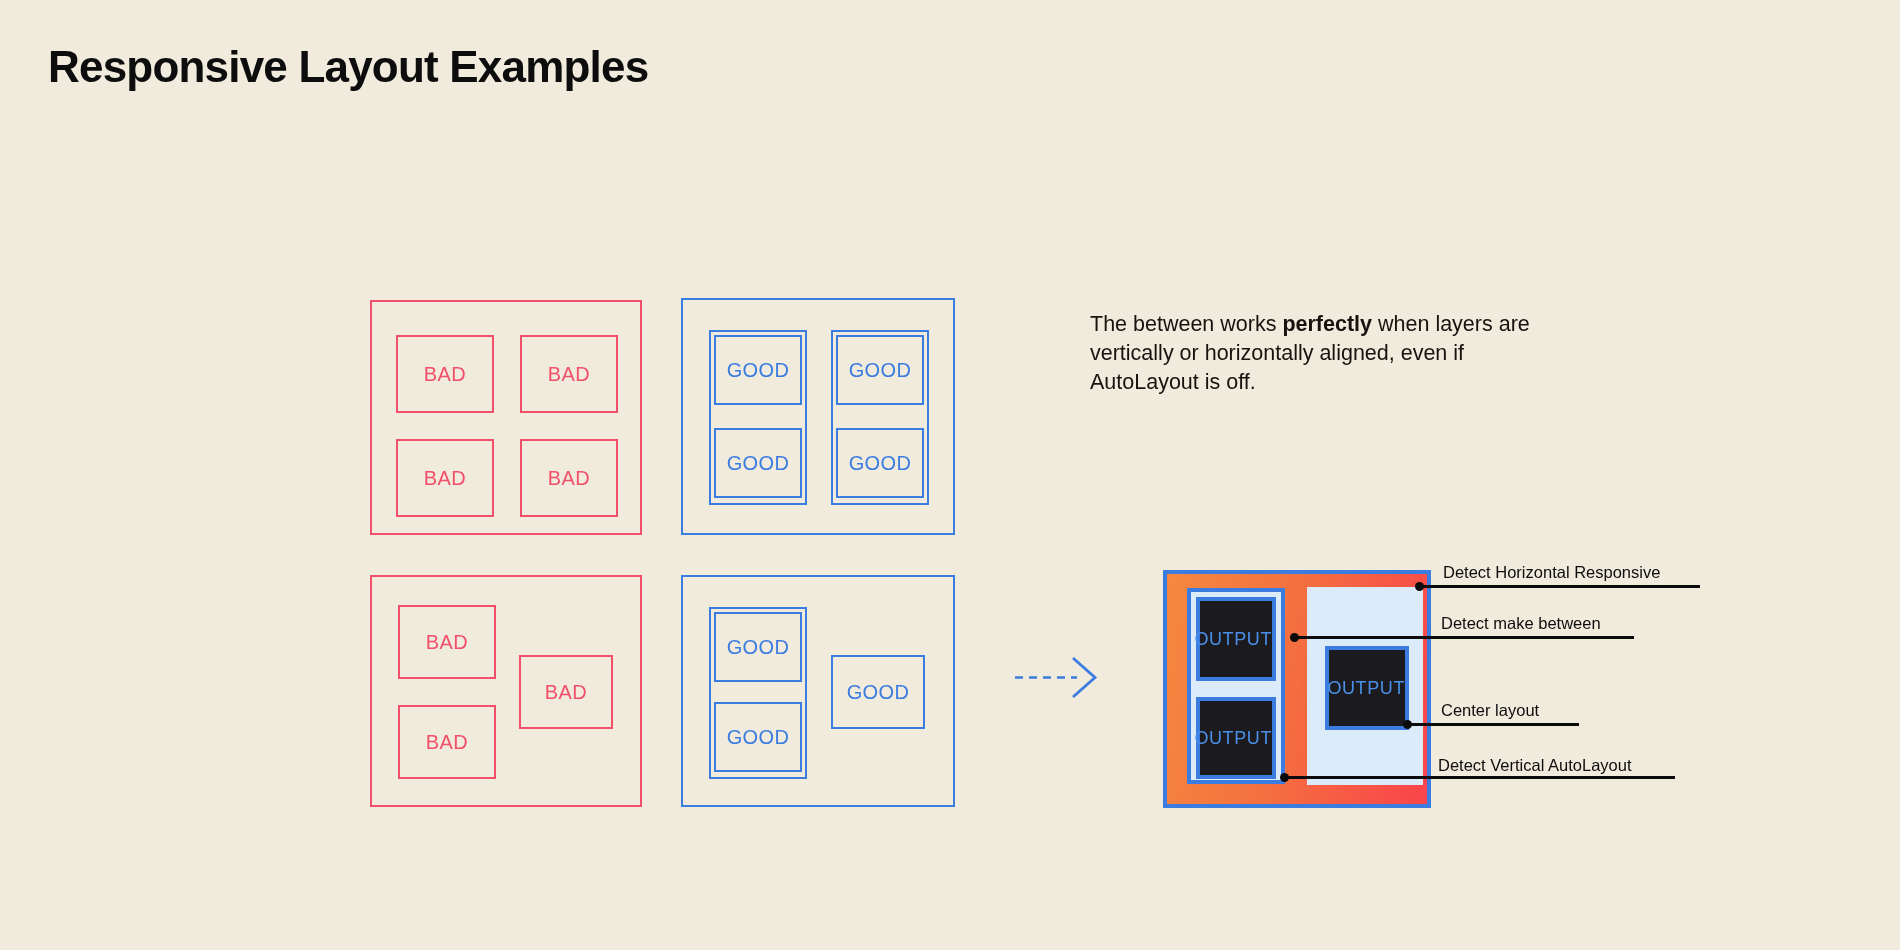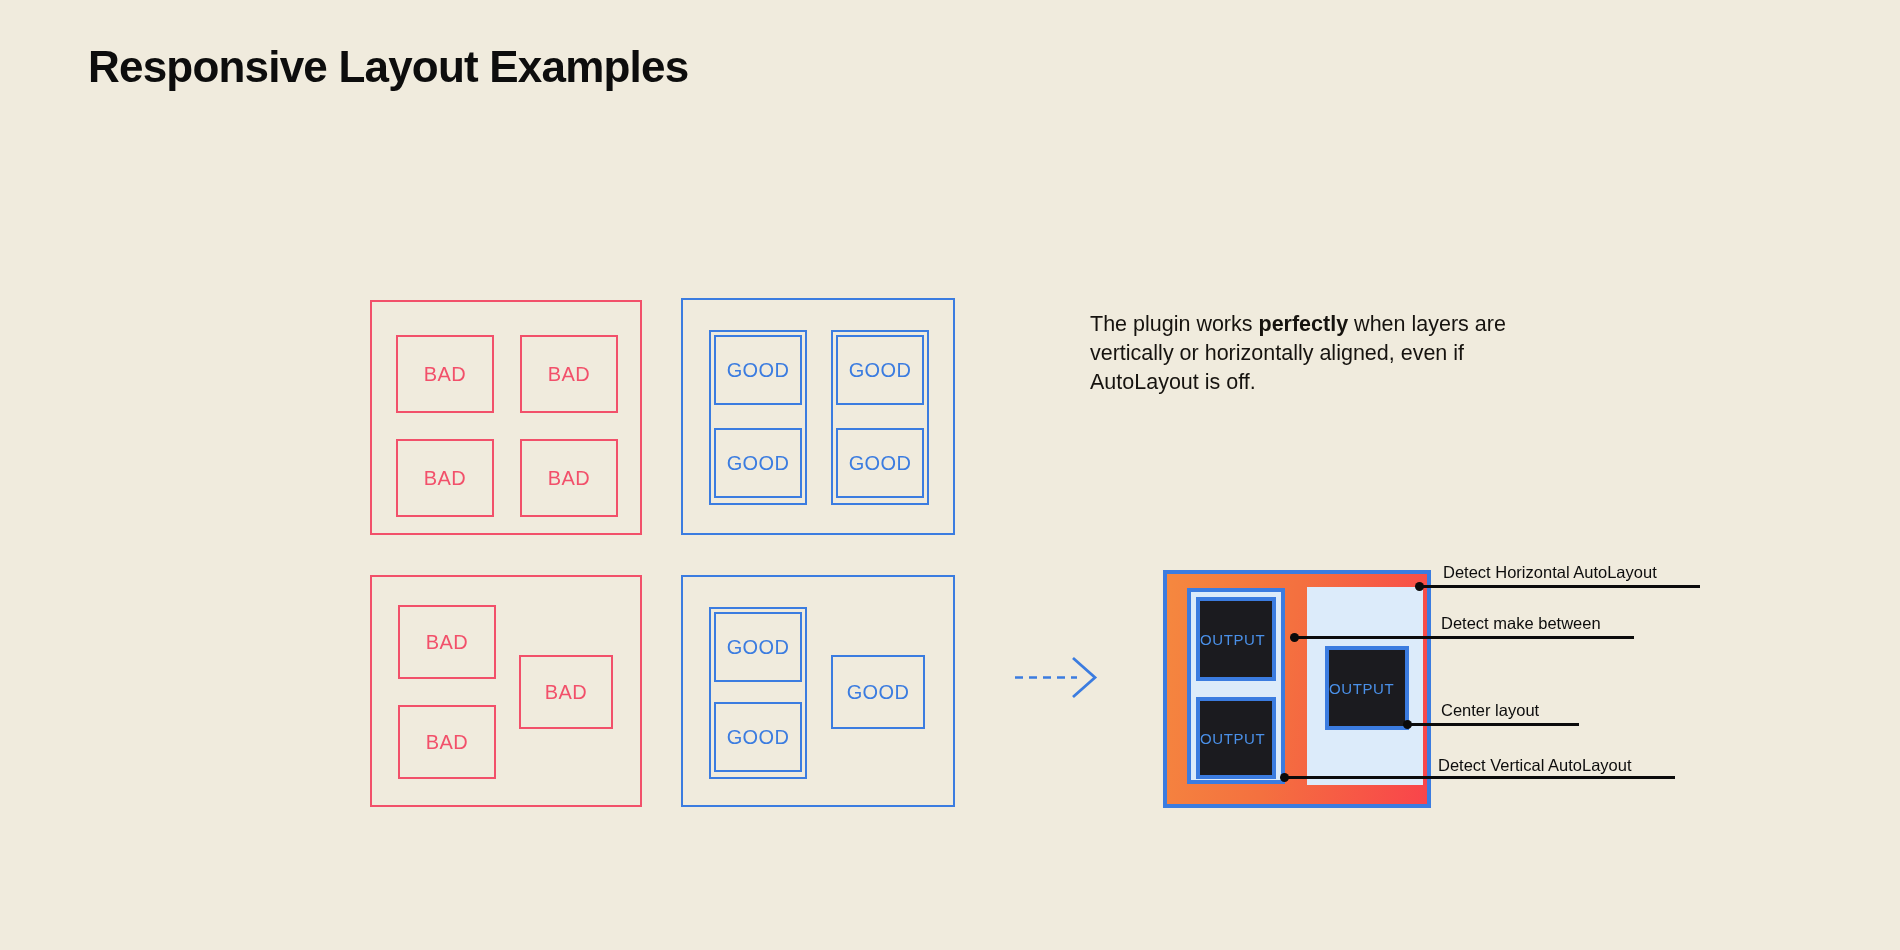--- a/index.html
+++ b/index.html
@@ -21,21 +21,20 @@
   
   .page-title {
     position: absolute;
     left: 48px;
     top: 42px;
     font-size: 44px;
     font-weight: 700;
     letter-spacing: -0.8px;
     color: #0d0d0d;
     white-space: nowrap;
-    margin-left: 40px;
   }
 
   
   .group-frame {
     position: absolute;
     border-style: solid;
     border-width: 2px;
     background: transparent;
   }
   .group-frame.bad  { border-color: #f2506a; }
@@ -106,23 +105,23 @@
     width: 116px;
     height: 198px;
     background: #dcebfa;
   }
   .out-box {
     position: absolute;
     border: 4px solid #3b7ce0;
     background: #1b1b1f;
     display: flex;
     align-items: center;
-    justify-content: flex-start;
+    justify-content: flex-end;
     color: #4a90e8;
-    font-size: 15px;
+    font-size: 18px;
     letter-spacing: 0.6px;
   }
   .out-a { left: 5px;  top: 5px;   width: 80px; height: 84px; }
   .out-b { left: 5px;  top: 105px; width: 80px; height: 82px; }
   .out-c { left: 158px; top: 72px; width: 84px; height: 84px; }
 
   
   .annot {
     position: absolute;
     height: 3px;
@@ -212,21 +211,21 @@
 </div>
 
 <div class="flow-arrow" style="left:1015px; top:655px; width:90px; height:45px;">
   <svg width="90" height="45" viewBox="0 0 90 45">
     <line x1="0" y1="22.5" x2="62" y2="22.5" stroke="#3b7ce0" stroke-width="2.6" stroke-dasharray="8 6" stroke-linecap="butt"></line>
     <polyline points="58,3 80,22.5 58,42" fill="none" stroke="#3b7ce0" stroke-width="2.8" stroke-linejoin="miter" stroke-linecap="butt"></polyline>
   </svg>
 </div>
 
 <div class="copy-block">
-  <p><span>The plugin works </span><b>perfectly</b><span> when layers are vertically or horizontally aligned, even if AutoLayout is off.</span></p>
+  <p><span>The between works </span><b>perfectly</b><span> when layers are vertically or horizontally aligned, even if AutoLayout is off.</span></p>
 </div>
 
 <div class="diagram">
 
   <div class="dg-col-left">
     <div class="out-box out-a">
       <span>OUTPUT</span>
     </div>
     <div class="out-box out-b">
       <span>OUTPUT</span>
@@ -235,21 +234,21 @@
 
   <div class="dg-col-right"></div>
 
   <div class="out-box out-c">
     <span>OUTPUT</span>
   </div>
 </div>
 
 <div class="annot-dot" style="left:1415px; top:582px;"></div>
 <div class="annot" style="left:1419px; top:585px; width:281px;"></div>
-<div class="annot-label" style="left:1443px; top:563px;">Detect Horizontal AutoLayout</div>
+<div class="annot-label" style="left:1443px; top:563px;">Detect Horizontal Responsive</div>
 
 <div class="annot-dot" style="left:1290px; top:633px;"></div>
 <div class="annot" style="left:1294px; top:636px; width:340px;"></div>
 <div class="annot-label" style="left:1441px; top:614px;">Detect make between</div>
 
 <div class="annot-dot" style="left:1403px; top:720px;"></div>
 <div class="annot" style="left:1407px; top:723px; width:172px;"></div>
 <div class="annot-label" style="left:1441px; top:701px;">Center layout</div>
 
 <div class="annot-dot" style="left:1280px; top:773px;"></div>

